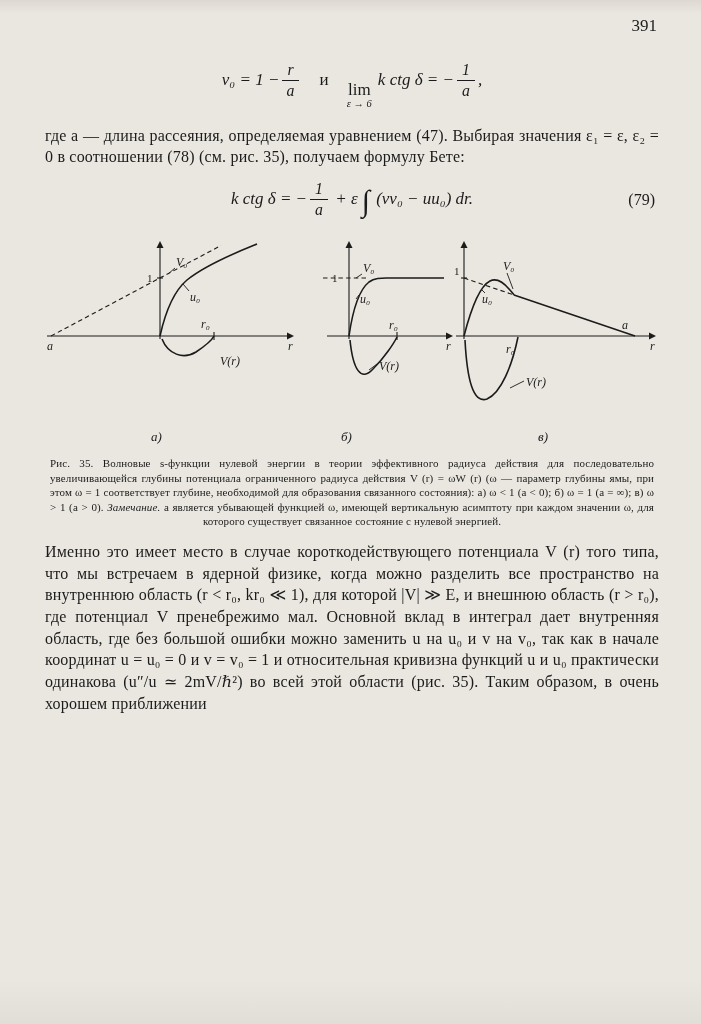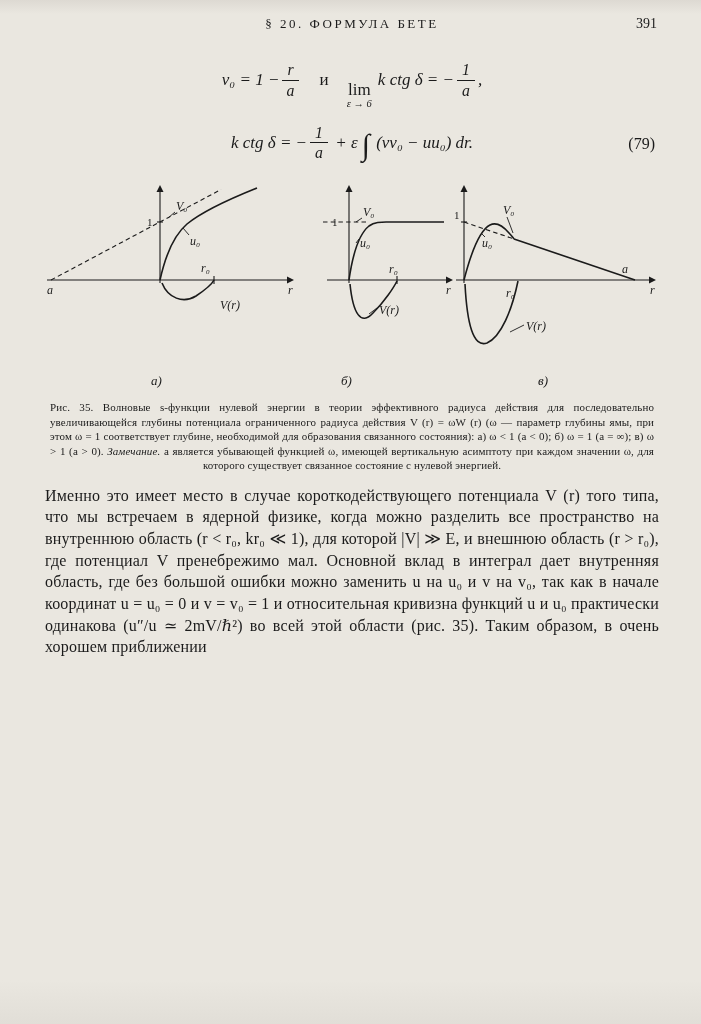--- a/index.html
+++ b/index.html
@@ -14,21 +14,21 @@
     font-family:"Liberation Serif","DejaVu Serif",serif;
     box-sizing:border-box;
     padding:16px 42px 0 45px;
     overflow:hidden;
   }
   .header { position:relative; height:20px; margin-bottom:26px; }
   .header-title {
     display:block; text-align:center;
     font-size:13px; letter-spacing:2.5px;
   }
-  .page-num { position:absolute; right:2px; top:0; font-size:14px; }
+  .page-num { position:absolute; right:2px; top:0; font-size:17px; }
 
   .body-text {
     margin:0; text-align:justify;
     font-size:16px; line-height:21.7px; letter-spacing:0.2px;
   }
   .indent { text-indent:30px; }
   .mt { }
 
   .formula {
     position:relative; text-align:center;
@@ -74,38 +74,38 @@
     letter-spacing:0.1px;
   }
   .note-label { font-style:italic; }
 </style>
 </head>
 <body>
 
 <div class="page">
 
   <div class="header">
-    <span class="header-title">§ 20. ФОРМУЛА БЕТЕ</span>
     <span class="page-num">391</span>
   </div>
 
 
   <div class="formula">
     <span>v₀ = 1 −</span><span class="frac">
         <span class="num">r</span>
         <span class="den">a</span>
       </span><span class="conj">и</span><span class="lim">
         <span class="lim-top">lim</span>
         <span class="lim-sub">ε → 6</span>
       </span><span>k ctg δ = −</span><span class="frac">
         <span class="num">1</span>
         <span class="den">a</span>
       </span><span>,</span>
   </div>
 
+  <p class="body-text">где a — длина рассеяния, определяемая уравнением (47). Выбирая значения ε₁ = ε, ε₂ = 0 в соотношении (78) (см. рис. 35), получаем формулу Бете:</p>
 
   <div class="formula">
     <span>k ctg δ = −</span><span class="frac">
         <span class="num">1</span>
         <span class="den">a</span>
       </span>
     <span>+ ε</span><span class="int">∫</span>
     <span>(vv₀ − uu₀) dr.</span>
     <span class="eq-number">(79)</span>
   </div>

